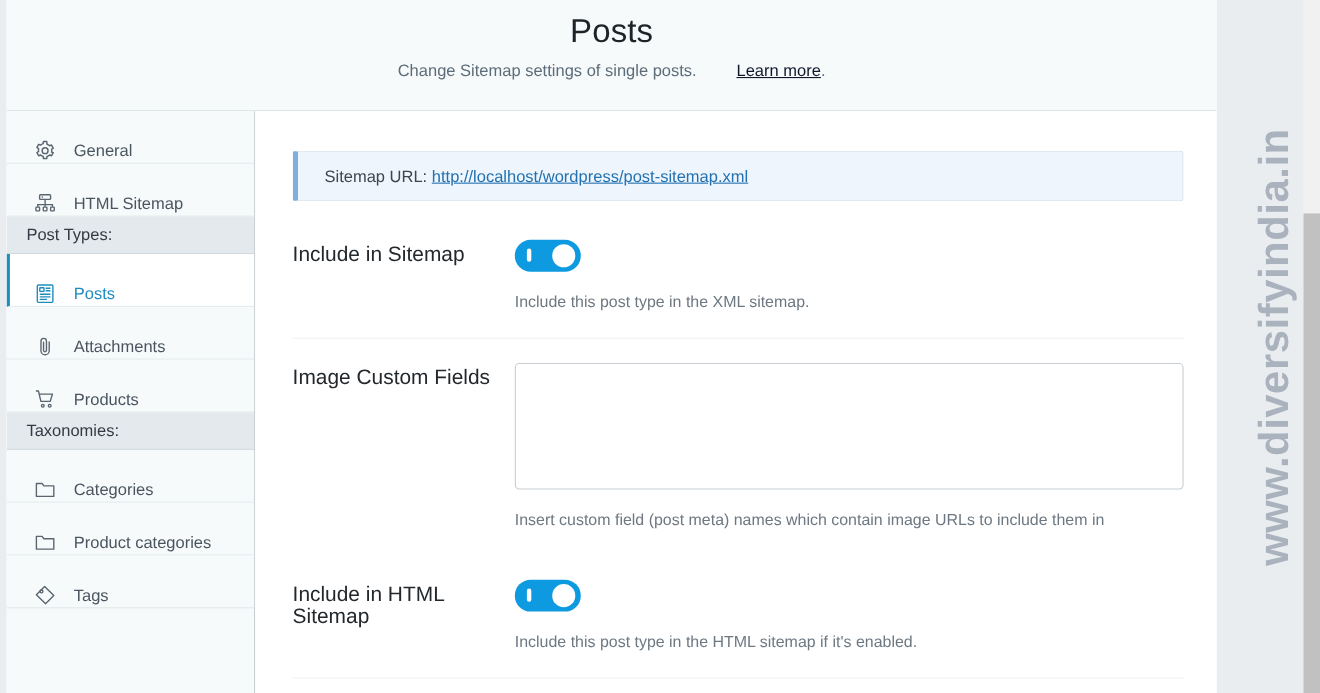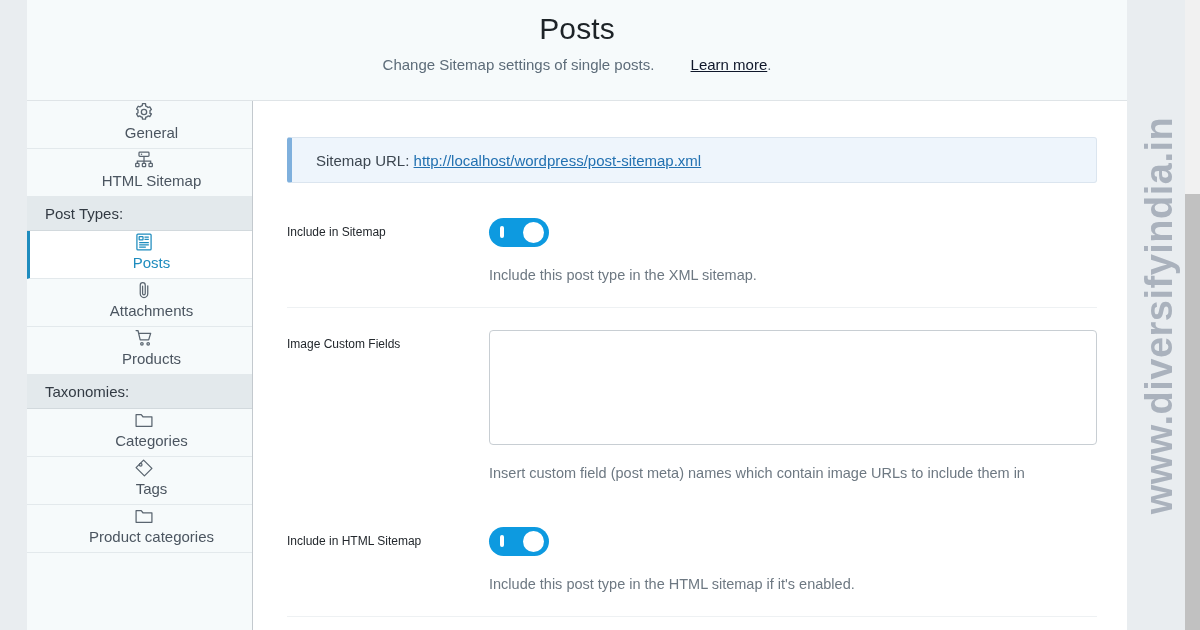--- a/index.html
+++ b/index.html
@@ -13,21 +13,21 @@
 
   body {
     font-family: "Liberation Sans", sans-serif;
     background: #e9edf0;
     position: relative;
   }
 
   
   .page {
     position: absolute;
-    left: 27px;
+    left: 6px;
     top: 0;
     width: 1100px;
     height: 630px;
     background: #ffffff;
     overflow: hidden;
   }
 
   
   .page-header {
     height: 101px;
@@ -63,27 +63,26 @@
 
   
   .sidebar {
     width: 226px;
     flex: 0 0 226px;
     background: #f6fafb;
     border-right: 1px solid #c3c9ce;
   }
   .nav-item {
     display: flex;
-    align-items: center;
+    align-items: flex-end;
     height: 48px;
     padding-left: 24px;
     border-bottom: 1px solid #e3e9ec;
     background: #f6fafb;
     cursor: pointer;
-    flex-direction: column;
   }
   .nav-item .nav-icon {
     width: 22px;
     height: 22px;
     flex: 0 0 22px;
     display: flex;
     align-items: center;
     justify-content: center;
     margin-right: 15px;
     color: #5a6570;
@@ -144,21 +143,21 @@
     display: flex;
     padding-bottom: 22px;
     border-bottom: 1px solid #eef1f3;
     margin-bottom: 22px;
   }
   .field-row.last { border-bottom: none; }
 
   .field-label {
     width: 202px;
     flex: 0 0 202px;
-    font-size: 12px;
+    font-size: 19px;
     color: #23282d;
     line-height: 20px;
     padding-top: 4px;
   }
   .field-control { flex: 1; }
 
   
   .toggle {
     width: 60px;
     height: 29px;
@@ -326,33 +325,33 @@
           <span class="nav-icon">
             <svg viewBox="0 0 24 24" width="20" height="20" fill="none" stroke="currentColor" stroke-width="1.5" stroke-linejoin="round">
               <path d="M2.5 19.5V5.5h6.2l2 2.6h10.8v11.4z"></path>
             </svg>
           </span>
           <span class="nav-label">Categories</span>
         </div>
         <div class="nav-item">
           <span class="nav-icon">
             <svg viewBox="0 0 24 24" width="20" height="20" fill="none" stroke="currentColor" stroke-width="1.5" stroke-linejoin="round">
+              <path d="M2.5 19.5V5.5h6.2l2 2.6h10.8v11.4z"></path>
+            </svg>
+          </span>
+          <span class="nav-label">Product categories</span>
+        </div>
+        <div class="nav-item">
+          <span class="nav-icon">
+            <svg viewBox="0 0 24 24" width="20" height="20" fill="none" stroke="currentColor" stroke-width="1.5" stroke-linejoin="round">
               <path d="M11.5 2.5 21.5 12.5 12.5 21.5 2.5 11.5z"></path>
               <circle cx="8" cy="8" r="1.6"></circle>
             </svg>
           </span>
           <span class="nav-label">Tags</span>
-        </div>
-        <div class="nav-item">
-          <span class="nav-icon">
-            <svg viewBox="0 0 24 24" width="20" height="20" fill="none" stroke="currentColor" stroke-width="1.5" stroke-linejoin="round">
-              <path d="M2.5 19.5V5.5h6.2l2 2.6h10.8v11.4z"></path>
-            </svg>
-          </span>
-          <span class="nav-label">Product categories</span>
         </div>
       </nav>
 
     <main class="content">
 
       <div class="notice">
         <div class="notice-text"><span>Sitemap URL: </span><a href="#">http://localhost/wordpress/post-sitemap.xml</a></div>
       </div>
 
       <div id="fields">

